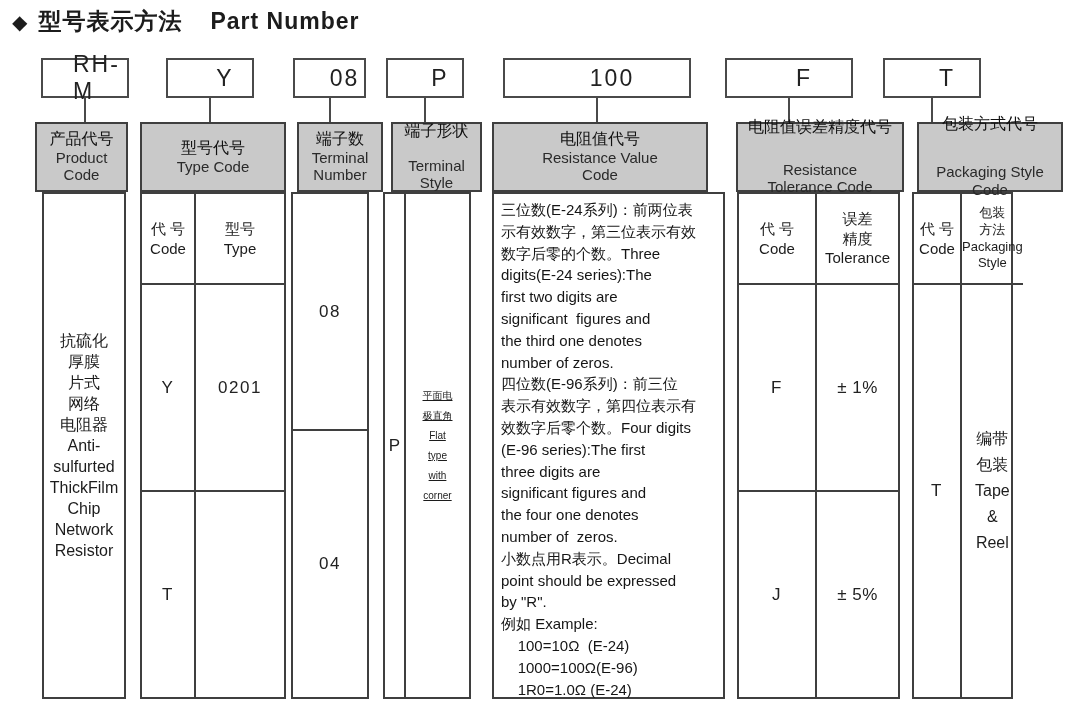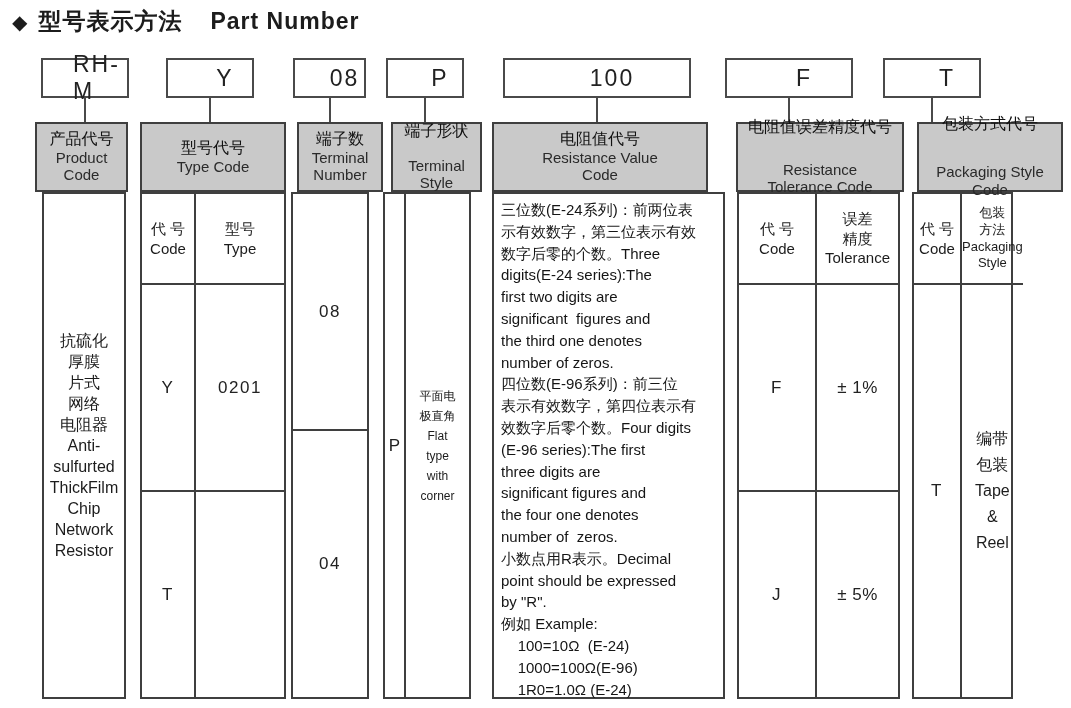--- a/index.html
+++ b/index.html
@@ -36,21 +36,21 @@
   .grid{display:grid;width:100%;height:100%;}
   .cell{
     display:flex;flex-direction:column;align-items:center;justify-content:center;
     text-align:center;box-sizing:border-box;white-space:pre-line;overflow:visible;
   }
   .b-r{border-right:2px solid #3f3f3f;}
   .b-b{border-bottom:2px solid #3f3f3f;}
   .sub{font-size:15px;line-height:1.3;color:#1c1c1c;}
   .val{font-size:17px;letter-spacing:1.5px;color:#222;}
   .body-txt{font-size:16px;line-height:21px;color:#1c1c1c;}
-  .desc-txt{font-size:12px;line-height:20px;color:#1c1c1c;}
+  .desc-txt{font-size:10px;line-height:20px;color:#1c1c1c;text-decoration:underline;}
   .tape-txt{font-size:16px;line-height:26px;color:#1c1c1c;}
   .longtext{
     display:block;white-space:pre-wrap;text-align:left;
     font-size:15px;line-height:21.8px;padding:5px 4px 0 7px;color:#151515;
   }
 </style>
 </head>
 <body>
 
 <div id="page">

